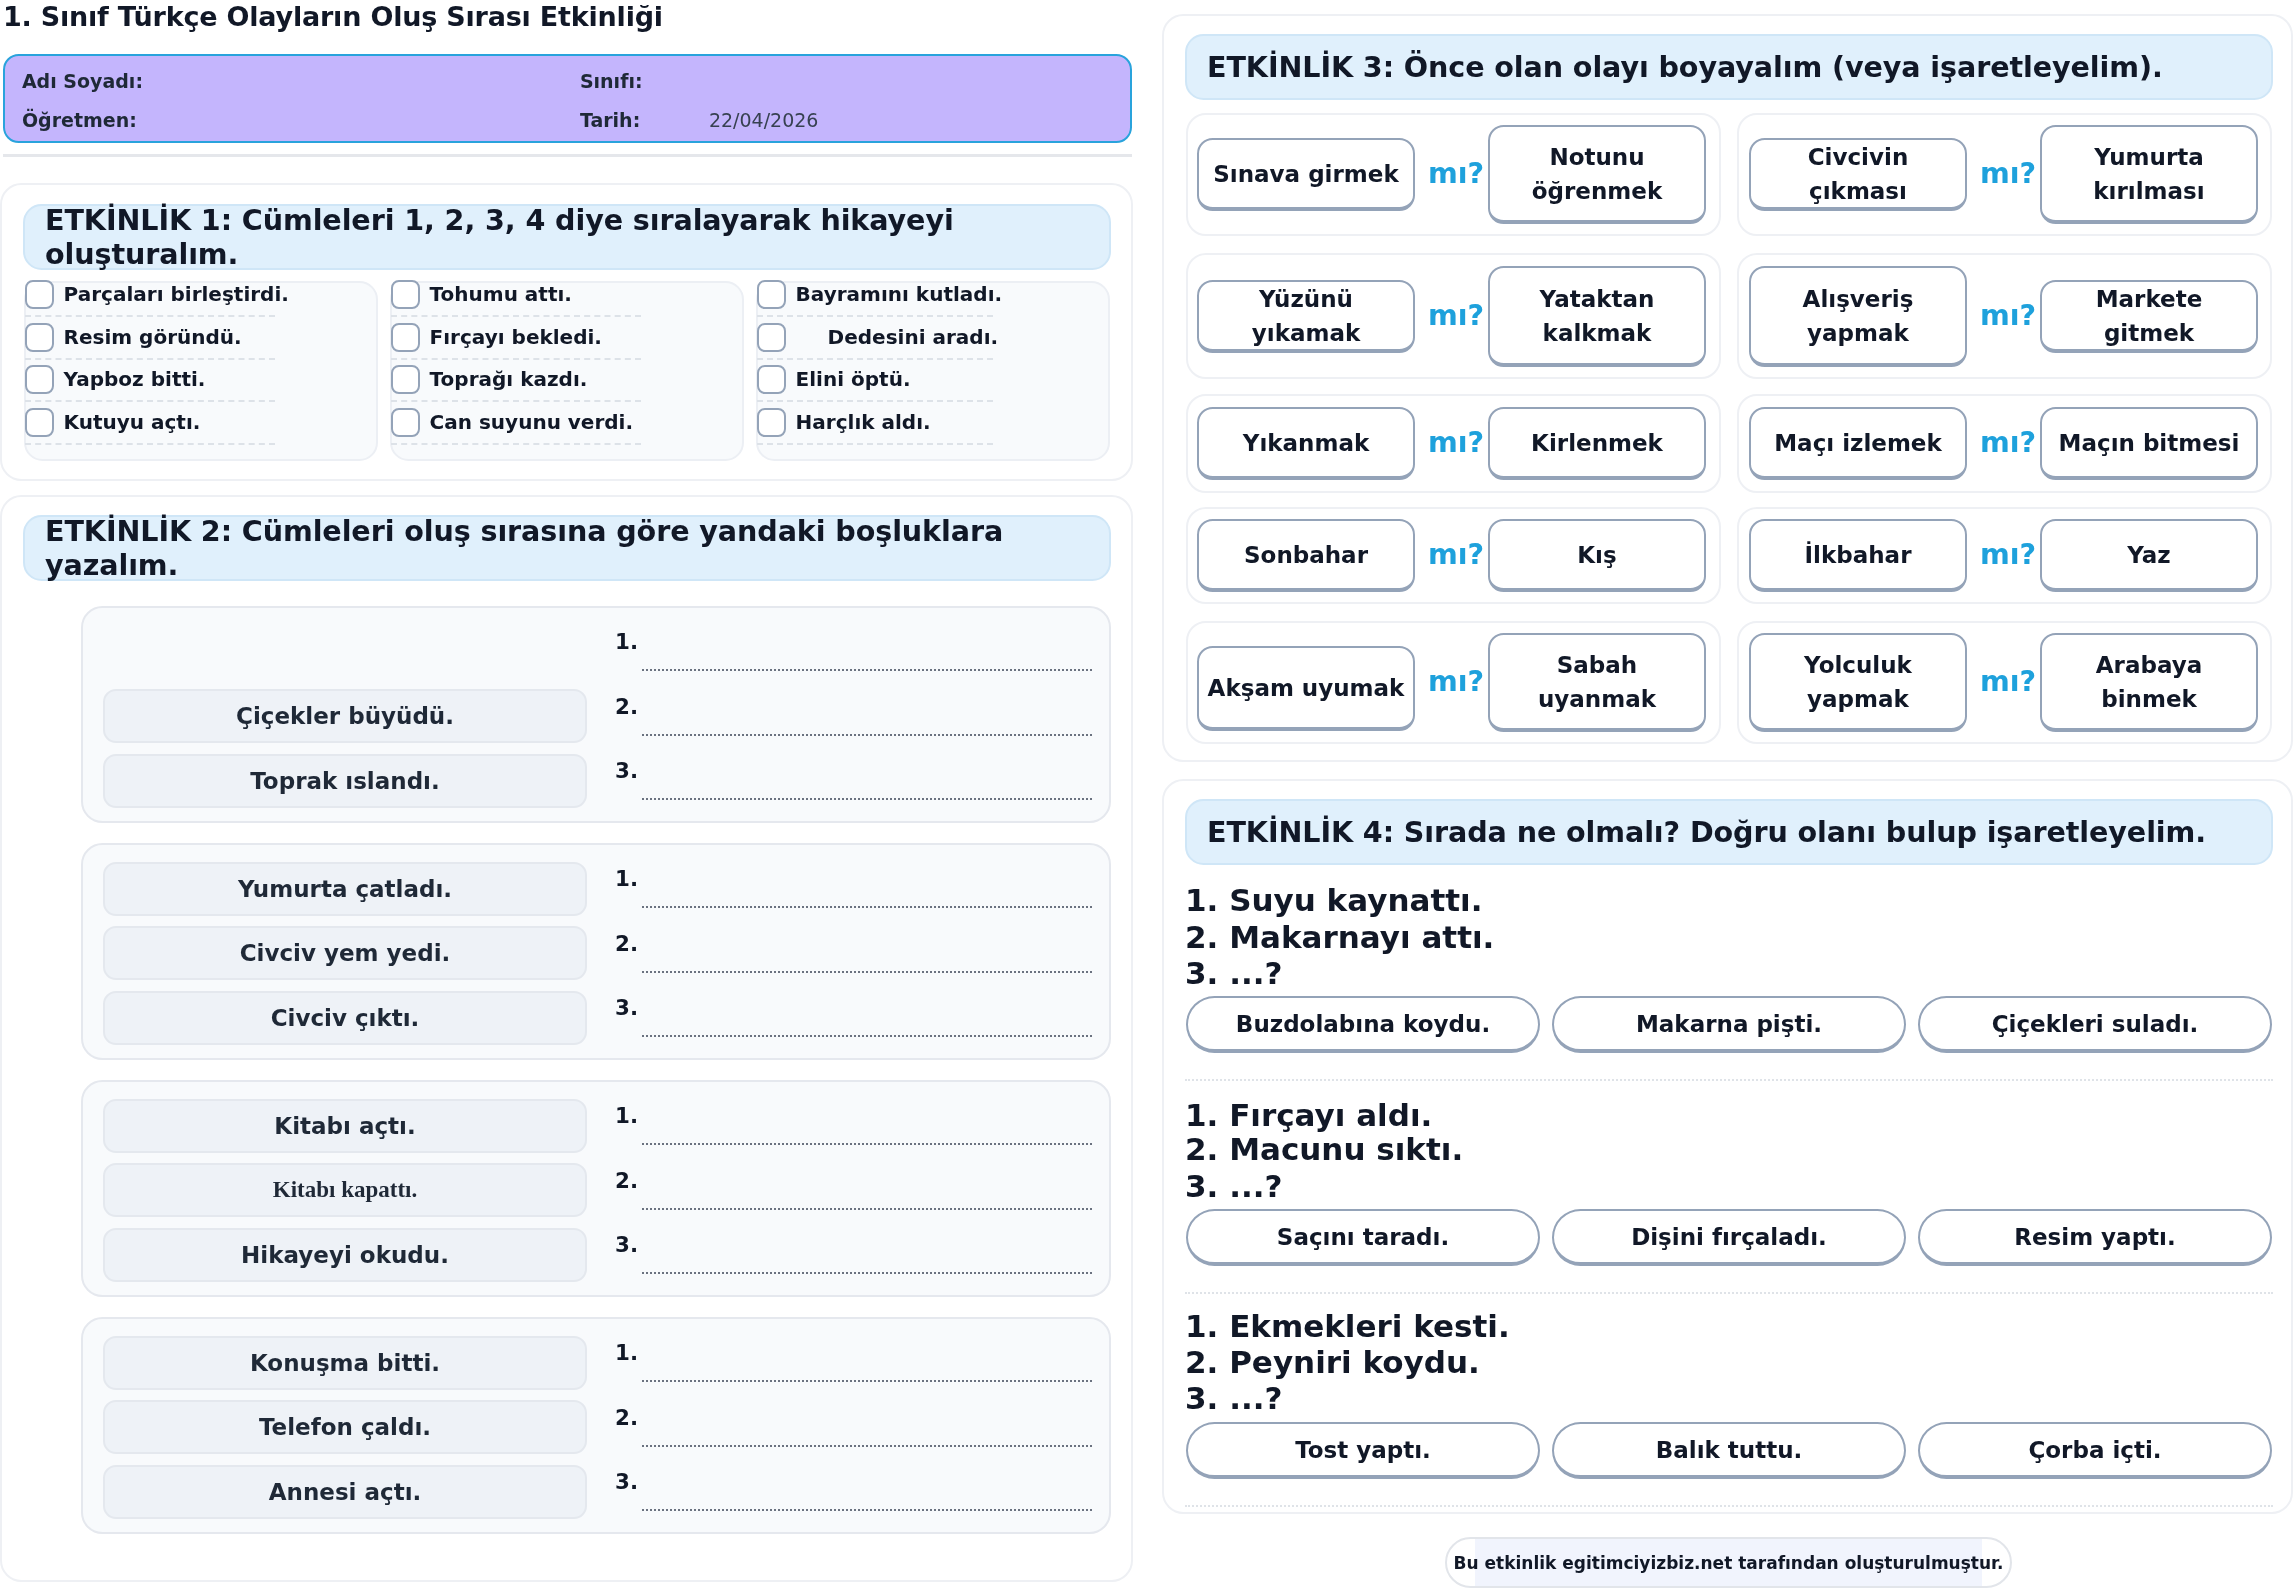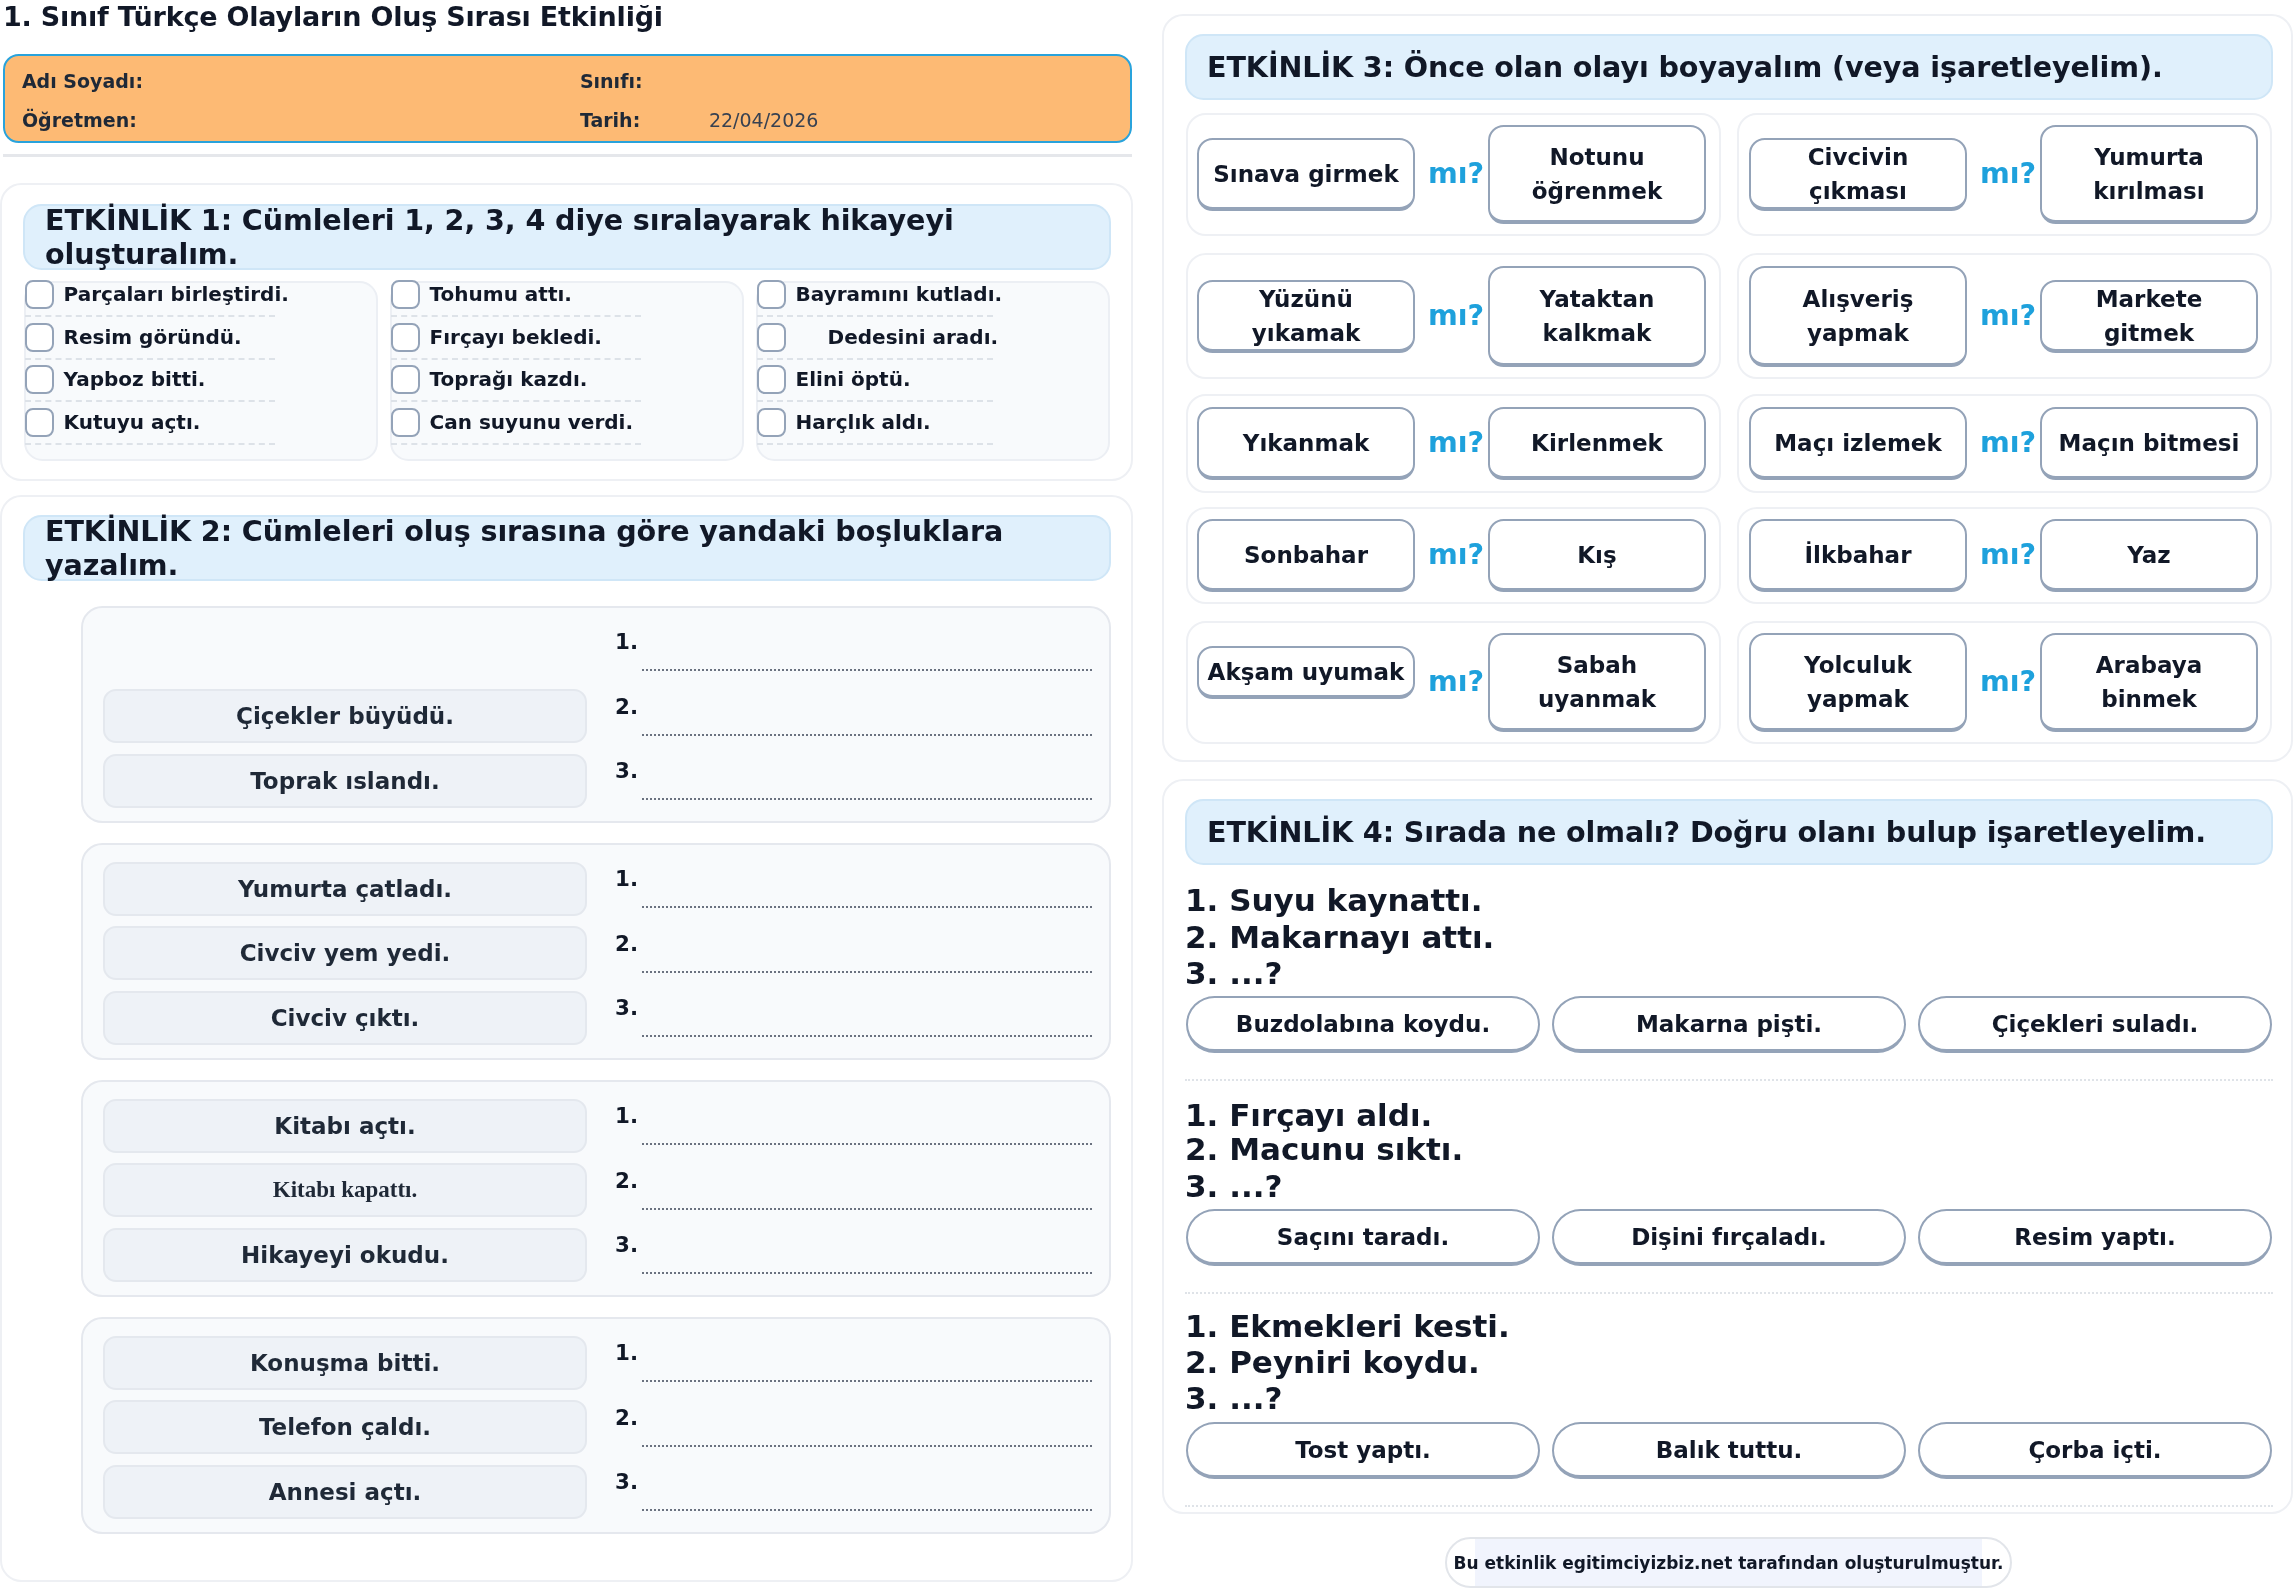--- a/index.html
+++ b/index.html
@@ -2,21 +2,21 @@
 <html style="font-size:11.4px"><head>
 <meta charset="utf-8">
 <style>
   * { box-sizing: border-box; margin: 0; padding: 0; }
   html, body { width: 2295px; height: 1589px; background: #ffffff; overflow: hidden; }
   body { position: relative; font-family: "DejaVu Sans", sans-serif; color: #111827; }
   .abs { position: absolute; }
 
   .page-title { left: 2.9px; top: 1.4px; font-size: 27px; font-weight: bold; color: #111827; letter-spacing: -0.2px; }
 
-  .info-box { left: 2.9px; top: 54px; width: 1129px; height: 89px; border: 2.9px solid #29a3dc; border-radius: 15.7px; background: #fdba74; }
+  .info-box { left: 2.9px; top: 54px; width: 1129px; height: 89px; border: 2.9px solid #29a3dc; border-radius: 15.7px; background: #c4b5fd; }
   .info-label { font-size: 19px; font-weight: bold; color: #1f2937; }
   .info-value { font-size: 19px; color: #374151; }
   .separator { left: 2.9px; top: 154px; width: 1129px; height: 2.9px; background: #e5e7eb; }
 
   .card { background: #ffffff; border: 2.1px solid #eef0f4; border-radius: 21.4px; }
   .band { background: #e0f0fc; border: 2.1px solid #cfe6f7; border-radius: 18.6px; display: flex; align-items: center; padding-left: 20px; font-size: 28.6px; font-weight: bold; color: #111827; letter-spacing: -0.1px; }
 
   
   .e1-col { background: #f8fafc; border: 2.1px solid #eceff4; border-radius: 18.6px; }
   .cb-item { position: absolute; display: flex; align-items: center; }
@@ -201,21 +201,21 @@
     <div class="opt" style="left:2040px; top:407px; height:73px;">Maçın bitmesi</div>
     <div class="abs pair" style="left:1186px; top:507px; width:535px; height:97px;"></div>
     <div class="opt" style="left:1197px; top:519px; height:73px;">Sonbahar</div>
     <div class="mi" style="left:1428px; top:537px;">mı?</div>
     <div class="opt" style="left:1488px; top:519px; height:73px;">Kış</div>
     <div class="abs pair" style="left:1737px; top:507px; width:535px; height:97px;"></div>
     <div class="opt" style="left:1749px; top:519px; height:73px;">İlkbahar</div>
     <div class="mi" style="left:1980px; top:537px;">mı?</div>
     <div class="opt" style="left:2040px; top:519px; height:73px;">Yaz</div>
     <div class="abs pair" style="left:1186px; top:621px; width:535px; height:123px;"></div>
-    <div class="opt" style="left:1197px; top:646px; height:53px;">Akşam uyumak</div>
+    <div class="opt" style="left:1197px; top:646px; height:85px;">Akşam uyumak</div>
     <div class="mi" style="left:1428px; top:664px;">mı?</div>
     <div class="opt" style="left:1488px; top:633px; height:99px;">Sabah uyanmak</div>
     <div class="abs pair" style="left:1737px; top:621px; width:535px; height:123px;"></div>
     <div class="opt" style="left:1749px; top:633px; height:99px;">Yolculuk yapmak</div>
     <div class="mi" style="left:1980px; top:664px;">mı?</div>
     <div class="opt" style="left:2040px; top:633px; height:99px;">Arabaya binmek</div>
   </div>
 
 <div class="abs card" style="left:1162px; top:779px; width:1131px; height:735px;"></div>
 <div class="abs band" style="left:1185px; top:799px; width:1088px; height:66px;">ETKİNLİK 4: Sırada ne olmalı? Doğru olanı bulup işaretleyelim.</div>

